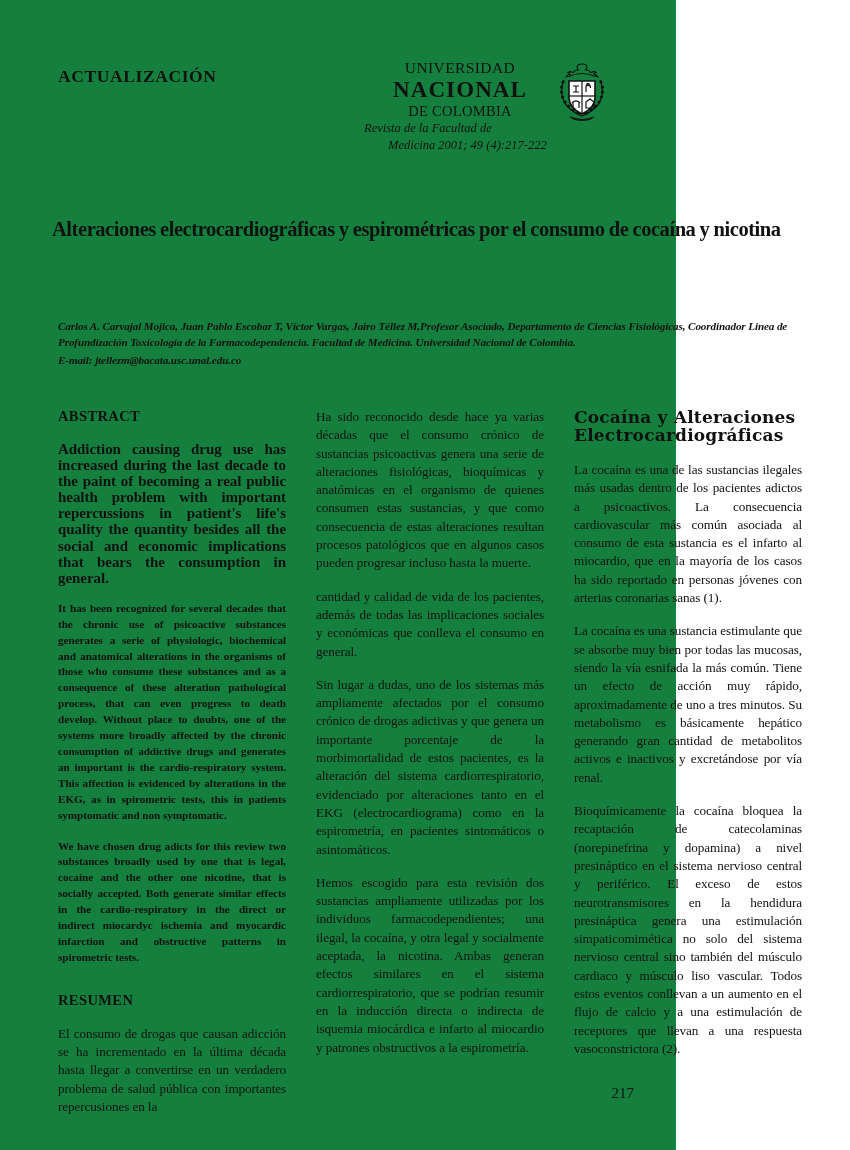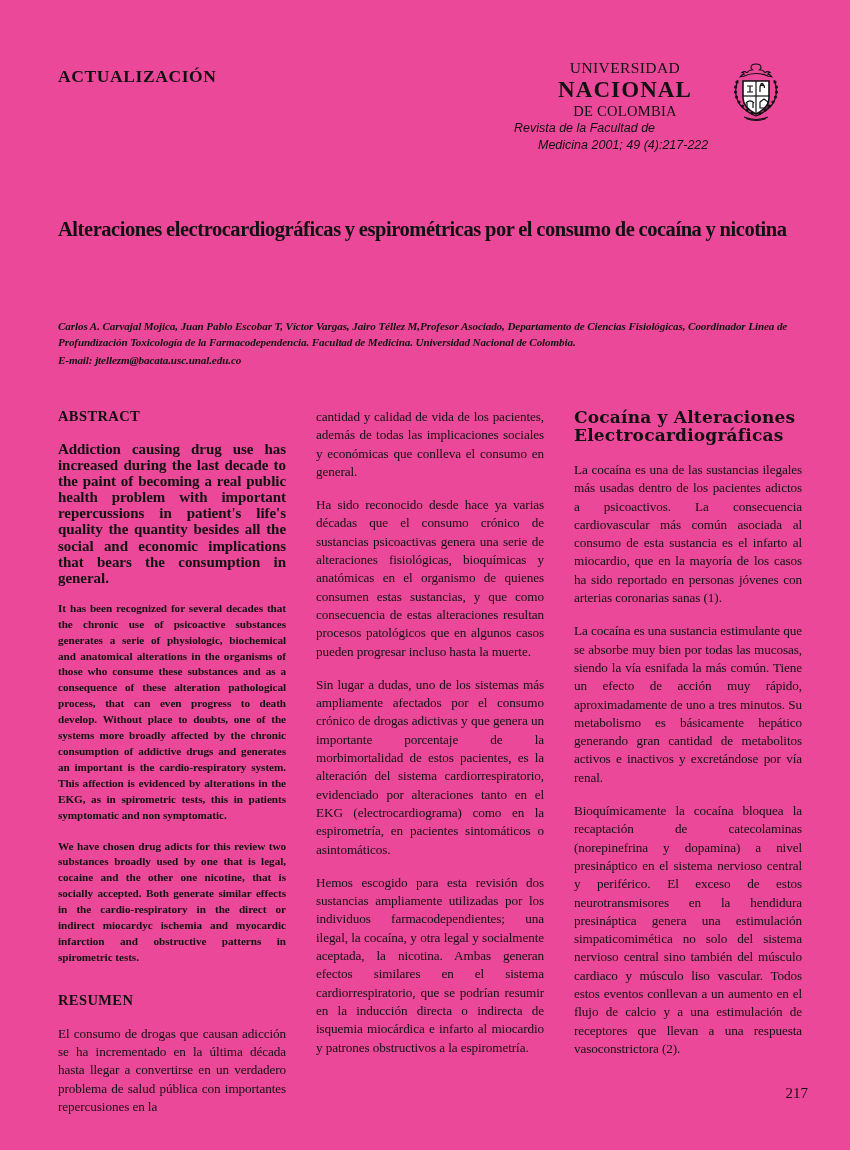--- a/index.html
+++ b/index.html
@@ -12,23 +12,23 @@
     height: 1150px;
     font-family: "Liberation Serif", "DejaVu Serif", serif;
     color: #111111;
     position: relative;
     overflow: hidden;
   }
 
   .page {
     position: absolute;
     left: 0; top: 0;
-    width: 850px;
+    width: 676px;
     height: 1150px;
-    background: #ec4899;
+    background: #15803d;
   }
 
   
   .masthead {
     position: absolute;
     left: 58px;
     top: 58px;
     right: 40px;
     height: 110px;
   }
@@ -48,21 +48,21 @@
     width: 300px;
     text-align: left;
   }
   .journal-inner {
     position: relative;
     width: 300px;
     height: 110px;
   }
   .uni-text {
     position: absolute;
-    left: 20px;
+    left: 29px;
     top: 0;
     width: 190px;
     text-align: center;
   }
   .uni-line1 {
     font-size: 15.5px;
     letter-spacing: 0.4px;
     line-height: 19px;
     white-space: nowrap;
   }
@@ -74,45 +74,45 @@
     white-space: nowrap;
   }
   .uni-line3 {
     font-size: 14.5px;
     letter-spacing: 0.3px;
     line-height: 18px;
     white-space: nowrap;
   }
   .journal-cite {
     position: absolute;
-    left: 4px;
+    left: 28px;
     top: 62px;
     width: 288px;
-    font-family: Liberation Sans, sans-serif;
+    font-family: Liberation Serif, serif;
     font-style: italic;
     font-size: 12.5px;
     line-height: 17px;
     white-space: nowrap;
   }
   .journal-cite .cite2 {
     font-style: italic;
     margin-left: 24px;
   }
   .crest {
     position: absolute;
     right: 22px;
     top: 2px;
     width: 64px;
     height: 64px;
   }
 
   
   .article-title {
     position: absolute;
-    left: 58px;
+    left: 52px;
     top: 200px;
     width: 752px;
     font-family: "Liberation Serif", "DejaVu Serif", serif;
     font-weight: bold;
     font-size: 20.5px;
     line-height: 31px;
     letter-spacing: -0.45px;
     word-spacing: -0.5px;
   }
 
@@ -292,22 +292,22 @@
     <div class="col col-1">
       <h2 class="sec">ABSTRACT</h2>
       <p class="abs">Addiction causing drug use has increased during the last decade to the paint of becoming a real public health problem with important repercussions in patient's life's quality the quantity besides all the social and economic implications that bears the consumption in general.</p>
       <p class="abs tight">It has been recognized for several decades that the chronic use of psicoactive substances generates a serie of physiologic, biochemical and anatomical alterations in the organisms of those who consume these substances and as a consequence of these alteration pathological process, that can even progress to death develop. Without place to doubts, one of the systems more broadly affected by the chronic consumption of addictive drugs and generates an important is the cardio-respiratory system. This affection is evidenced by alterations in the EKG, as in spirometric tests, this in patients symptomatic and non symptomatic.</p>
       <p class="abs tight">We have chosen drug adicts for this review two substances broadly used by one that is legal, cocaine and the other one nicotine, that is socially accepted. Both generate similar effects in the cardio-respiratory in the direct or indirect miocardyc ischemia and myocardic infarction and obstructive patterns in spirometric tests.</p>
       <h2 class="sec mt">RESUMEN</h2>
       <p class="body">El consumo de drogas que causan adicción se ha incrementado en la última década hasta llegar a convertirse en un verdadero problema de salud pública con importantes repercusiones en la</p>
     </div>
 
     <div class="col col-2">
+      <p class="body">Ha sido reconocido desde hace ya varias décadas que el consumo crónico de sustancias psicoactivas genera una serie de alteraciones fisiológicas, bioquímicas y anatómicas en el organismo de quienes consumen estas sustancias, y que como consecuencia de estas alteraciones resultan procesos patológicos que en algunos casos pueden progresar incluso hasta la muerte.</p>
       <p class="body">cantidad y calidad de vida de los pacientes, además de todas las implicaciones sociales y económicas que conlleva el consumo en general.</p>
-      <p class="body">Ha sido reconocido desde hace ya varias décadas que el consumo crónico de sustancias psicoactivas genera una serie de alteraciones fisiológicas, bioquímicas y anatómicas en el organismo de quienes consumen estas sustancias, y que como consecuencia de estas alteraciones resultan procesos patológicos que en algunos casos pueden progresar incluso hasta la muerte.</p>
       <p class="body">Sin lugar a dudas, uno de los sistemas más ampliamente afectados por el consumo crónico de drogas adictivas y que genera un importante porcentaje de la morbimortalidad de estos pacientes, es la alteración del sistema cardiorrespiratorio, evidenciado por alteraciones tanto en el EKG (electrocardiograma) como en la espirometría, en pacientes sintomáticos o asintomáticos.</p>
       <p class="body">Hemos escogido para esta revisión dos sustancias ampliamente utilizadas por los individuos farmacodependientes; una ilegal, la cocaína, y otra legal y socialmente aceptada, la nicotina.  Ambas generan efectos similares en el sistema cardiorrespiratorio, que se podrían resumir en la inducción directa o indirecta de isquemia miocárdica e infarto al miocardio y patrones obstructivos a la espirometría.</p>
     </div>
 
     <div class="col col-3">
       <h2 class="sec-sans">Cocaína y Alteraciones Electrocardiográficas</h2>
       <p class="body">La cocaína es una de las sustancias ilegales más usadas dentro de los pacientes adictos a psicoactivos. La consecuencia cardiovascular más común asociada al consumo de esta sustancia es el infarto al miocardio, que en la mayoría de los casos ha sido reportado en personas jóvenes con arterias coronarias sanas (1).</p>
       <p class="body">La cocaína es una sustancia estimulante que se absorbe muy bien por todas las mucosas, siendo la vía esnifada la más común. Tiene un efecto de acción muy rápido, aproximadamente de uno  a tres minutos. Su metabolismo es básicamente hepático generando gran cantidad de metabolitos activos e inactivos y excretándose por vía renal.</p>
       <p class="body">Bioquímicamente la cocaína bloquea la recaptación de catecolaminas (norepinefrina y dopamina) a nivel presináptico en el sistema nervioso central y periférico.  El exceso de estos neurotransmisores en la hendidura presináptica genera una estimulación simpaticomimética no solo del sistema nervioso central sino también del músculo cardiaco y músculo liso vascular. Todos estos eventos conllevan a un aumento en el flujo de calcio y a una estimulación de receptores que llevan a una respuesta vasoconstrictora (2).</p>
     </div>

